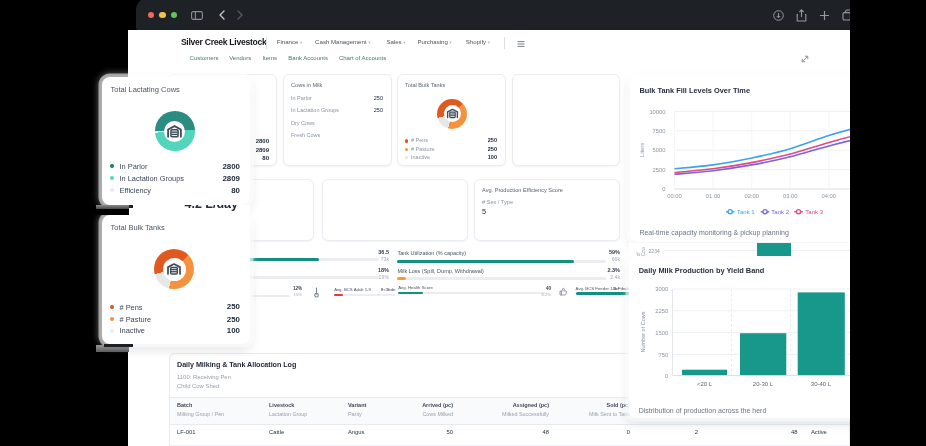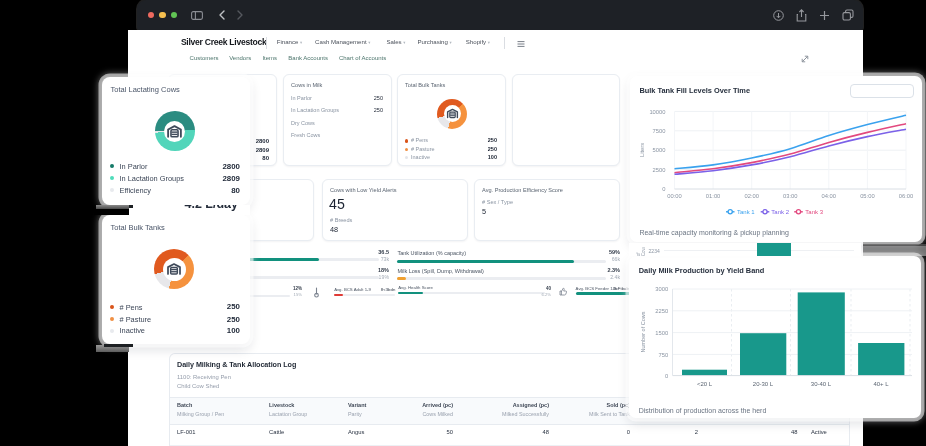--- a/index.html
+++ b/index.html
@@ -1,16 +1,16 @@
 <!DOCTYPE html>
 <html><head><meta charset="utf-8">
 <style>
   html,body{margin:0;padding:0;background:#000;}
-  #root{position:relative;width:926px;height:446px;background:#000;overflow:hidden;
-        font-family:"Liberation Sans",sans-serif;line-height:1;}
+  #root{position:relative;width:818px;height:446px;background:#000;overflow:hidden;
+        font-family:"Liberation Sans",sans-serif;line-height:1;padding-left:32px;}
   .abs{position:absolute;}
   #titlebar{left:137px;top:0;width:726px;height:30px;background:#1e2126;
             border-radius:9px 9px 3px 3px;box-shadow:0 0 0 1px rgba(255,255,255,0.13);}
   .tl{position:absolute;top:11.8px;width:6.4px;height:6.4px;border-radius:50%;}
   #page{left:128px;top:30px;width:735px;height:416px;background:#fff;overflow:hidden;}
   .card{position:absolute;background:#fff;border:1px solid #e9edf2;border-radius:6px;
         box-shadow:0 1px 2px rgba(16,24,40,.05);box-sizing:border-box;}
   .ctitle{position:absolute;font-size:5.6px;color:#5b6572;white-space:nowrap;}
   .muted{color:#8a94a2;}
   .val{color:#1c2433;}
@@ -133,26 +133,20 @@
         <div class="crow val" style="right:9px;top:81.1px;font-weight:700;">100</div>
     </div>
 
     <div class="card" style="left:384px;top:44px;width:108px;height:92px;"></div>
 
     <div class="card" style="left:40px;top:149px;width:146px;height:62px;"></div>
     <div class="abs" style="left:40px;top:149px;width:146px;height:62px;">
       <div class="abs" style="left:5.7px;top:17px;font-size:12.5px;font-weight:700;color:#252d3b;white-space:nowrap;">− 4.2 L/day</div>
     </div>
     <div class="card" style="left:194px;top:149px;width:146px;height:62px;"></div>
-    <div class="abs" style="left:194px;top:149px;width:146px;height:62px;">
-      <div class="ctitle" style="left:8px;top:8.5px;">Cows with Low Yield Alerts</div>
-      <div class="abs" style="left:7.1px;top:18.3px;font-size:14.2px;font-weight:500;color:#1c2433;">45</div>
-      <div class="abs muted" style="left:8px;top:38.5px;font-size:5.6px;"># Breeds</div>
-      <div class="abs" style="left:8px;top:46.5px;font-size:7.3px;color:#1c2433;">48</div>
-    </div>
     <div class="card" style="left:346px;top:149px;width:146px;height:62px;"></div>
     <div class="abs" style="left:346px;top:149px;width:146px;height:62px;">
       <div class="ctitle" style="left:8px;top:8.5px;">Avg. Production Efficiency Score</div>
       <div class="abs muted" style="left:8px;top:20.5px;font-size:5.6px;"># Sex / Type</div>
       <div class="abs" style="left:8px;top:28.5px;font-size:7.3px;color:#1c2433;">5</div>
     </div>
 
     <div class="gtrack" style="left:48px;top:228px;width:202.5px;height:3px;"></div>
     <div class="gfill" style="left:48px;top:228px;width:142.7px;height:3px;"></div>
     <div class="gval" style="left:221px;top:220px;width:40px;">36.5</div>

